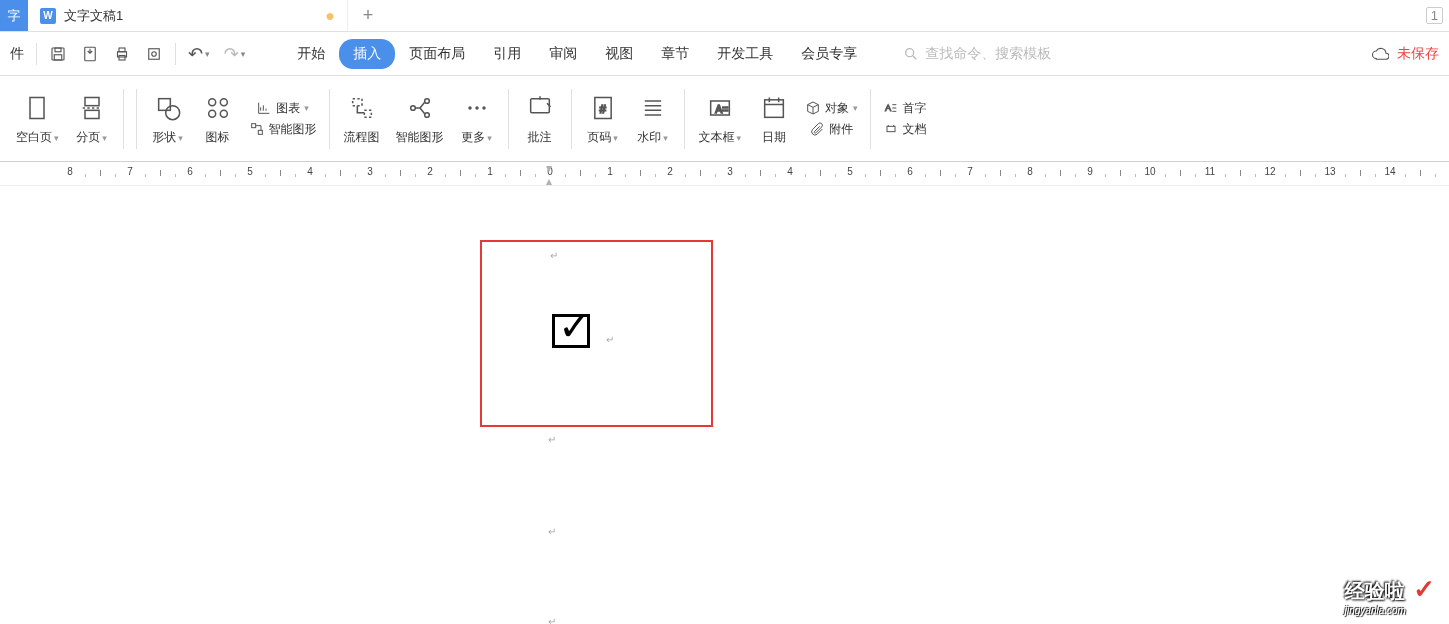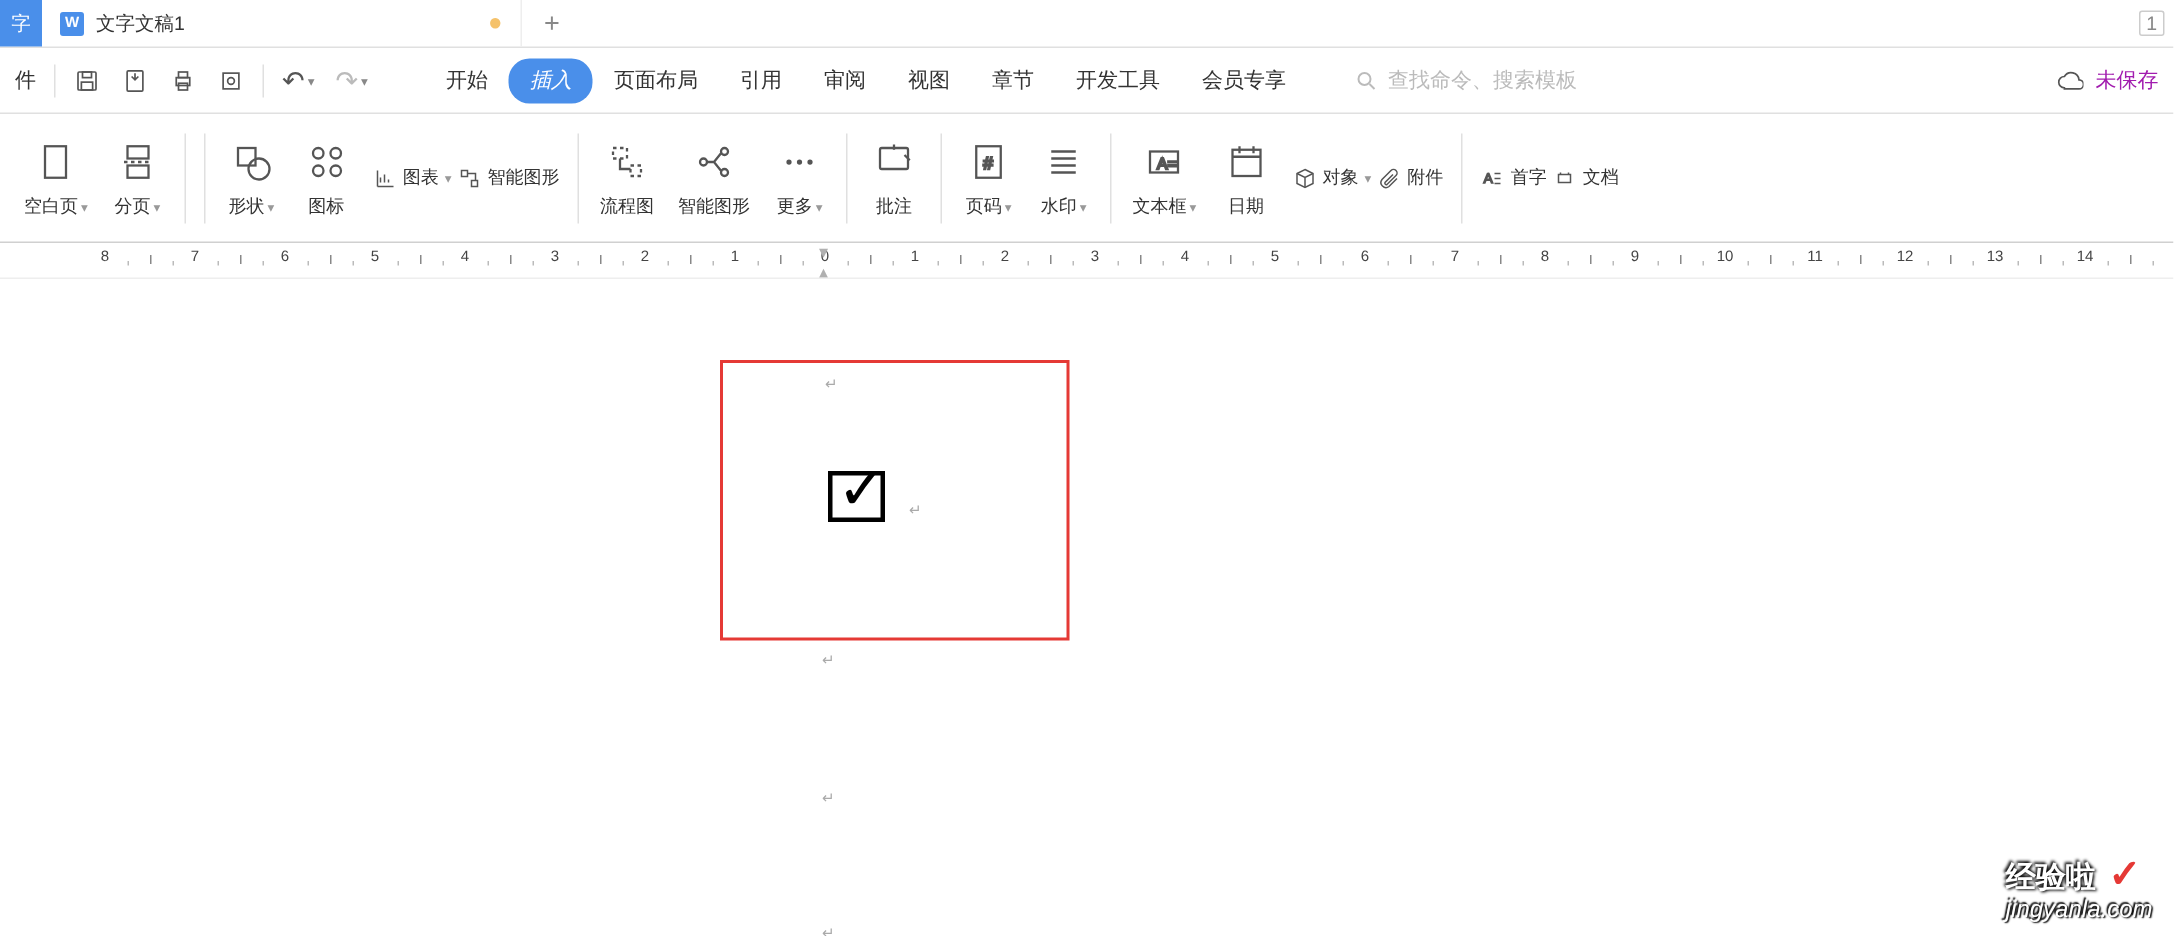--- a/index.html
+++ b/index.html
@@ -12,55 +12,55 @@
 .titlebar .tab .dot { margin-left:auto; color:#f5c26b; font-size:16px; }
 .titlebar .newtab { width:40px; display:flex; align-items:center; justify-content:center; color:#888; font-size:18px;}
 .titlebar .right { margin-left:auto; padding-right:6px; display:flex; align-items:center; color:#888; font-size:13px;}
 
 .toolbar1 { height:44px; border-bottom:1px solid #e0e0e0; display:flex; align-items:center; padding:0 0 0 4px; gap:2px; }
 .tb1-btn { padding:4px 6px; display:flex; align-items:center; justify-content:center; color:#555; }
 .tb1-btn svg { width:18px; height:18px; }
 .tb1-sep { width:1px; height:22px; background:#e0e0e0; margin:0 4px;}
 .tabs { display:flex; align-items:center; gap:0; margin-left:30px;}
 .rtab { padding:6px 14px; font-size:14px; color:#333; border-radius:14px; cursor:pointer;}
-.rtab.active { background:#4a8fea; color:#fff;font-style:italic;}
+.rtab.active { background:#4a8fea; color:#fff;}
 .search-wrap { display:flex; align-items:center; margin-left:30px; gap:6px; color:#bbb; font-size:14px;}
 .search-wrap svg { width:16px; height:16px;}
-.toolbar1 .right { margin-left:auto; display:flex; align-items:center; gap:8px; padding-right:10px; color:#a21caf; font-size:14px;}
+.toolbar1 .right { margin-left:auto; display:flex; align-items:center; gap:8px; padding-right:10px; color:#ef4444; font-size:14px;}
 .toolbar1 .right svg { width:18px; height:18px; }
 
 .ribbon { height:86px; border-bottom:1px solid #d0d0d0; display:flex; align-items:center; padding:0 8px; gap:0;}
 .rb-group { display:flex; flex-direction:column; align-items:center; justify-content:center; padding:2px 8px; min-width:50px; height:80px;}
 .rb-group .rico { height:34px; display:flex; align-items:center; justify-content:center; color:#555;}
 .rb-group .rico svg { width:28px; height:28px; }
 .rb-group .lbl { font-size:12px; color:#333; margin-top:4px; white-space:nowrap;}
 .rb-group .lbl .drop { font-size:9px; color:#999; margin-left:2px;}
 .rb-sep { width:1px; height:60px; background:#e0e0e0; margin:0 6px;}
-.rb-stack { display:flex; flex-direction:row; gap:4px; justify-content:center; padding:0 6px;align-items:center;}
+.rb-stack { display:flex; flex-direction:column; gap:4px; justify-content:center; padding:0 6px;align-items:center;}
 .rb-stack .srow { display:flex; align-items:center; gap:4px; font-size:12px; color:#333; white-space:nowrap;}
 .rb-stack .srow svg { width:16px; height:16px;}
 
 .ruler { height:24px; background:#fff; border-bottom:1px solid #eee; position:relative; overflow:hidden;}
 .ruler-inner { position:absolute; left:0; top:0; height:100%; width:100%; }
 .ruler-tick { position:absolute; top:8px; width:1px; height:6px; background:#888;}
 .ruler-tick.small { top:12px; height:3px; background:#bbb;}
 .ruler-num { position:absolute; top:4px; font-size:10px; color:#444; transform:translateX(-50%);}
 .ruler-ind { position:absolute; top:0; font-size:12px; color:#b0b0b0;}
 
 .canvas { position:relative; width:100%; height:438px; background:#fff;}
 .page { position:absolute; left:480px; top:54px; width:233px; height:187px; border:2px solid #e53935; background:#fff;}
 .para { position:absolute; color:#aaa; font-size:10px;}
 .ckbox { position:absolute; left:70px; top:66px; width:43px; height:40px;}
 .ckbox .sq { position:absolute; left:0; top:6px; width:38px; height:34px; border:3px solid #000; background:#fff;}
 .ckbox .chk { position:absolute; left:6px; top:-2px; font-size:40px; line-height:40px; color:#000; font-weight:normal;}
 
 .watermark { position:absolute; right:14px; bottom:8px; text-align:left;}
 .watermark .t1 { font-size:20px; font-weight:bold; color:#fff; text-shadow:1px 1px 2px #000, -1px -1px 2px #000; display:inline-block;}
 .watermark .tick { color:#e53935; font-size:26px; font-weight:bold; display:inline-block; margin-left:4px;}
-.watermark .t2 { font-size:16px; font-style:italic; color:#fff; text-shadow:1px 1px 1px #000, -1px -1px 1px #000;}
+.watermark .t2 { font-size:10px; font-style:italic; color:#fff; text-shadow:1px 1px 1px #000, -1px -1px 1px #000;}
 
 .drop-arrow::after { content:"▾"; font-size:9px; color:#888; margin-left:2px;}
 </style>
 </head>
 <body>
 
 <div class="titlebar">
   <div class="left-accent">字</div>
   <div class="tab">
     <span class="wicon">W</span>

